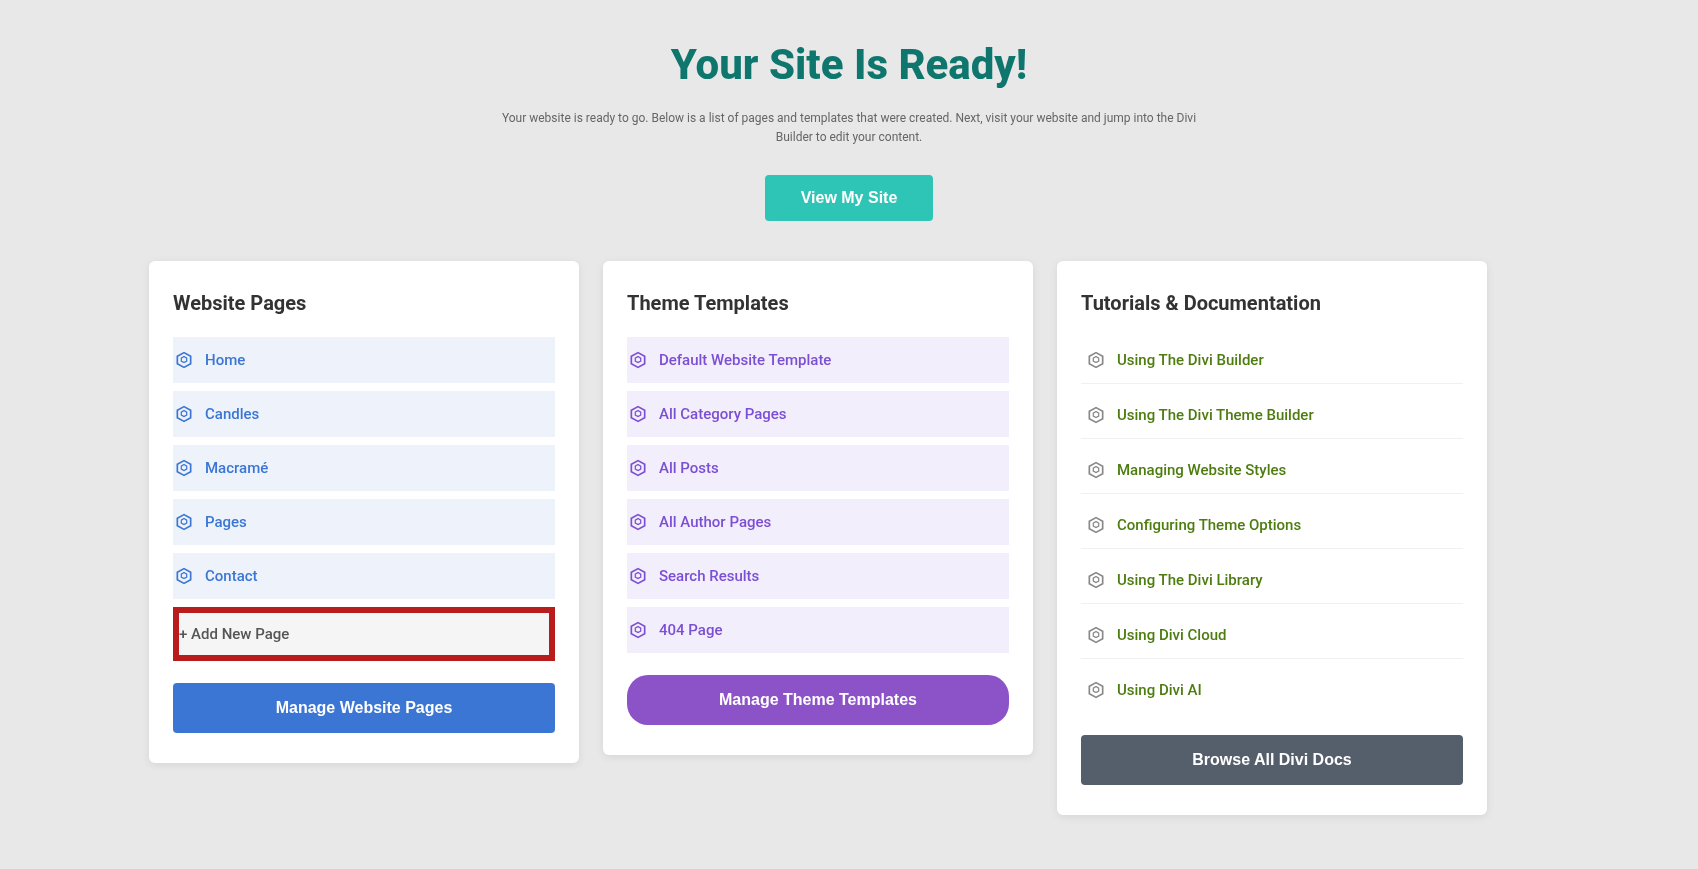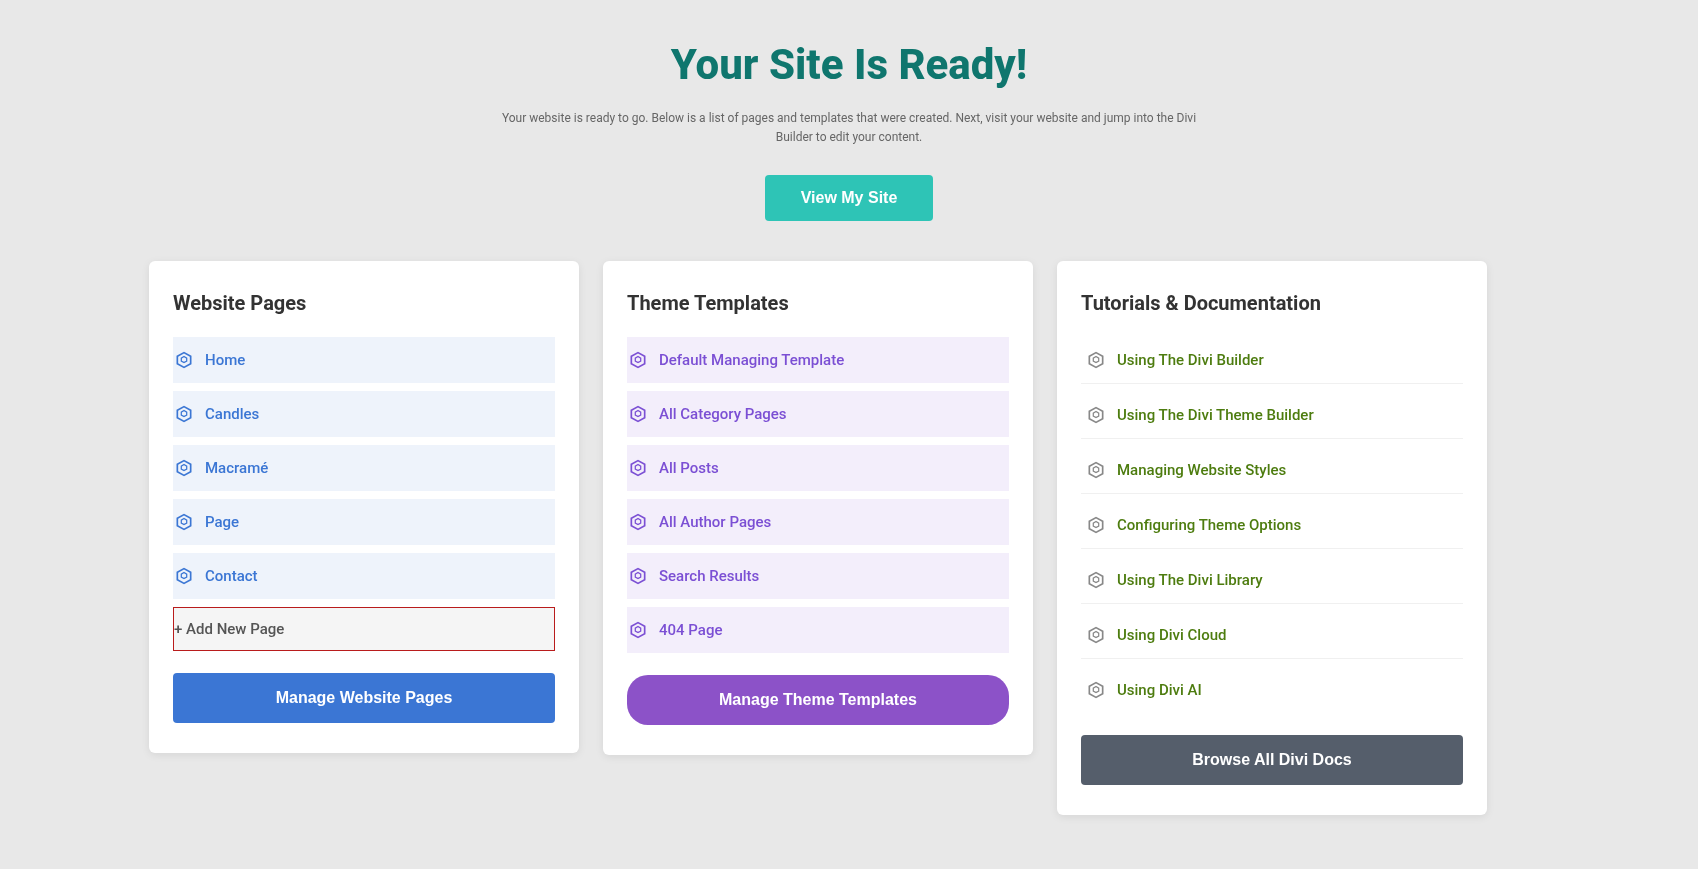--- a/index.html
+++ b/index.html
@@ -94,21 +94,21 @@
     }
 
     .list-item-template {
       background-color: #f3eefb;
       color: #7b4fd4;
     }
 
     .list-item-add {
       background-color: #f5f5f5;
       color: #555;
-      border: 1px solid #b91c1c;
+      border: 6px solid #b91c1c;
     }
 
     .list-item-docs {
       background-color: transparent;
       color: #4d7c0f;
       padding: 12px 4px;
       border-bottom: 1px solid #f0f0f0;
       border-radius: 0;
     }
 
@@ -196,21 +196,21 @@
           </span>
       <span>Macramé</span>
         </div>
         <div class="list-item list-item-page">
           <span class="divi-icon">
             <svg viewBox="0 0 24 24" width="20" height="20" xmlns="http://www.w3.org/2000/svg">
       <path d="M12 2L3 7v10l9 5 9-5V7L12 2zm0 2.2l7 3.9v7.8l-7 3.9-7-3.9V8.1l7-3.9z" fill="#3b76d4"></path>
       <path d="M12 7l-4 2.2v4.6L12 16l4-2.2V9.2L12 7zm0 1.8l2.5 1.4v2.6L12 14.2l-2.5-1.4V10.2L12 8.8z" fill="#3b76d4"></path>
     </svg>
           </span>
-      <span>Page</span>
+      <span>Pages</span>
         </div>
         <div class="list-item list-item-page">
           <span class="divi-icon">
             <svg viewBox="0 0 24 24" width="20" height="20" xmlns="http://www.w3.org/2000/svg">
       <path d="M12 2L3 7v10l9 5 9-5V7L12 2zm0 2.2l7 3.9v7.8l-7 3.9-7-3.9V8.1l7-3.9z" fill="#3b76d4"></path>
       <path d="M12 7l-4 2.2v4.6L12 16l4-2.2V9.2L12 7zm0 1.8l2.5 1.4v2.6L12 14.2l-2.5-1.4V10.2L12 8.8z" fill="#3b76d4"></path>
     </svg>
           </span>
       <span>Contact</span>
         </div>
@@ -224,21 +224,21 @@
   <div class="card">
     <div class="card-title">Theme Templates</div>
     <div class="item-list" id="templates-list">
     <div class="list-item list-item-template">
           <span class="divi-icon">
             <svg viewBox="0 0 24 24" width="20" height="20" xmlns="http://www.w3.org/2000/svg">
       <path d="M12 2L3 7v10l9 5 9-5V7L12 2zm0 2.2l7 3.9v7.8l-7 3.9-7-3.9V8.1l7-3.9z" fill="#7b4fd4"></path>
       <path d="M12 7l-4 2.2v4.6L12 16l4-2.2V9.2L12 7zm0 1.8l2.5 1.4v2.6L12 14.2l-2.5-1.4V10.2L12 8.8z" fill="#7b4fd4"></path>
     </svg>
           </span>
-      <span>Default Managing Template</span>
+      <span>Default Website Template</span>
         </div>
         <div class="list-item list-item-template">
           <span class="divi-icon">
             <svg viewBox="0 0 24 24" width="20" height="20" xmlns="http://www.w3.org/2000/svg">
       <path d="M12 2L3 7v10l9 5 9-5V7L12 2zm0 2.2l7 3.9v7.8l-7 3.9-7-3.9V8.1l7-3.9z" fill="#7b4fd4"></path>
       <path d="M12 7l-4 2.2v4.6L12 16l4-2.2V9.2L12 7zm0 1.8l2.5 1.4v2.6L12 14.2l-2.5-1.4V10.2L12 8.8z" fill="#7b4fd4"></path>
     </svg>
           </span>
       <span>All Category Pages</span>
         </div>

